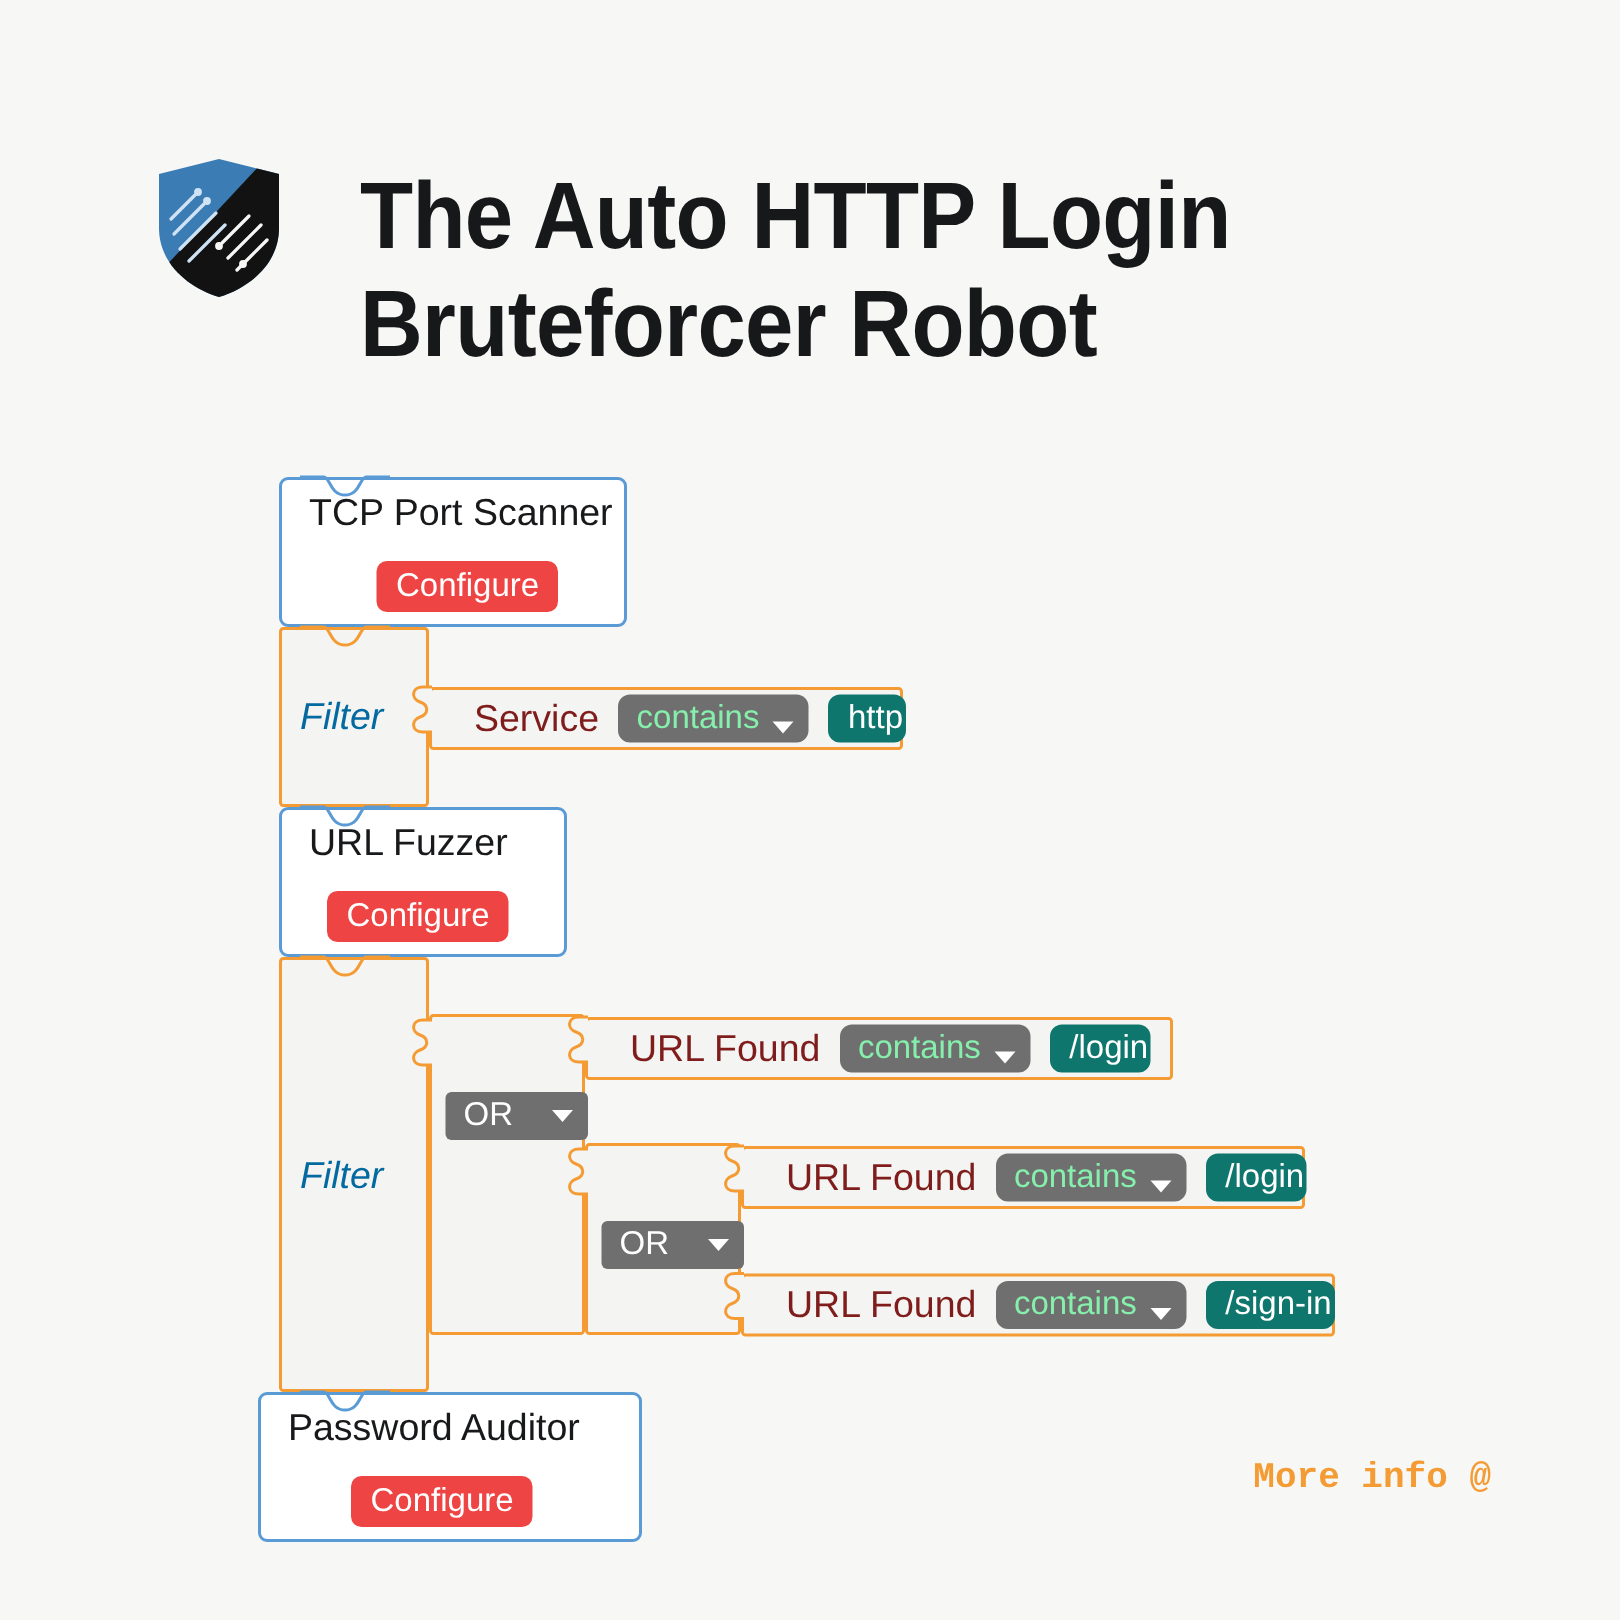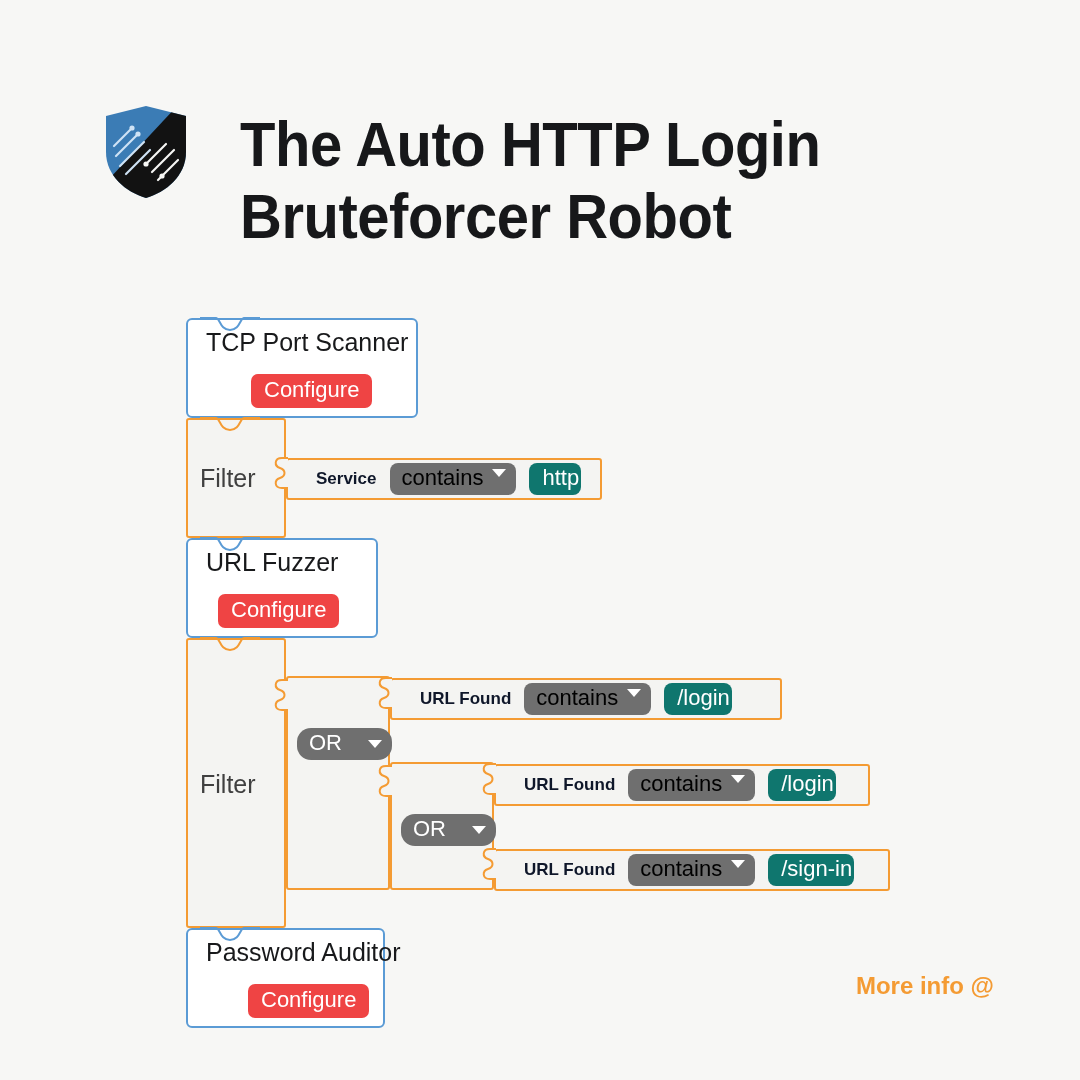--- a/index.html
+++ b/index.html
@@ -51,68 +51,68 @@
   }
 
   
   .filt{
     border:2px solid #f49b33;
     background:#f4f4f2;
     border-radius:3px;
   }
   .filt-label{
     position:absolute;
-    font-size:25px;color:#404040;
+    font-size:25px;color:#0369a1;font-style:italic;
   }
 
   
   .cond{
     border:2px solid #f49b33;
     background:#f4f4f2;
     border-radius:3px;
     display:flex;align-items:center;
     padding-left:28px;
     gap:13px;
   }
-  .cond-field{font-size:17px;color:#0f172a;white-space:nowrap;font-weight:bold;}
+  .cond-field{font-size:25px;color:#7f1d1d;white-space:nowrap;}
   .pill-gray{
-    background:#6f6f6f;color:#000000;border-radius:8px;
+    background:#6f6f6f;color:#86efac;border-radius:8px;
     font-size:22px;padding:4px 10px 6px 12px;
-    display:inline-flex;align-items:flex-start;gap:9px;
+    display:inline-flex;align-items:flex-end;gap:9px;
     white-space:nowrap;line-height:1;
   }
   .pill-blue{
     background:#0f766e;color:#fff;border-radius:8px;
     font-size:22px;padding:4px 2px 6px 13px;
     white-space:nowrap;line-height:1;
   }
   .caret{
     width:0;height:0;display:inline-block;
     border-left:7px solid transparent;
     border-right:7px solid transparent;
     border-top:8px solid #fff;
     margin-top:2px;
   }
 
   
   .orpill{
     position:absolute;
-    background:#6f6f6f;color:#fff;border-radius:14px;
+    background:#6f6f6f;color:#fff;border-radius:4px;
     font-size:22px;padding:4px 10px 6px 12px;
     display:inline-flex;align-items:center;gap:26px;
     line-height:1;
   }
 
   
   .svgov{position:absolute;overflow:visible;pointer-events:none;}
 
   
   .foot{
     position:absolute;text-align:right;
-    font-family:Liberation Sans, sans-serif;
+    font-family:Liberation Mono, monospace;
     font-weight:bold;
   }
   .foot1{right:86px;top:972px;font-size:24px;color:#f49b33;}
   .foot2{right:86px;top:1000px;font-size:24px;}
   .foot2 .b{color:#2f6fad;}
   .foot2 .o{color:#f49b33;}
 </style>
 </head>
 <body>
 
@@ -253,21 +253,21 @@
     <span class="pill-gray">
       <span>contains</span>
       <i class="caret"></i>
     </span>
     <span class="pill-blue">/sign-in</span>
   </div>
   <svg class="svgov" style="left:480px;top:847px;" width="24" height="48">
     <path d="M16 2 L10 2 C2 2 2 10 8 12 C14 14 14 20 8 22 C2 24 2 32 10 32 L16 32" fill="#f4f4f2" stroke="#f49b33" stroke-width="2"></path>
   </svg>
 
-  <div class="blk module" style="left:186px;top:928px;width:199px;height:100px;">
+  <div class="blk module" style="left:172px;top:928px;width:256px;height:100px;">
     <span class="mtitle">Password Auditor</span>
     <span class="cfg" style="left:60px;top:54px;">Configure</span>
   </div>
   <svg class="svgov" style="left:186px;top:924px;" width="120" height="20">
     <path d="M14 4 L30 4 C34 4 34 16 44 16 C54 16 54 4 58 4 L74 4" fill="none" stroke="#5b9bd5" stroke-width="2"></path>
   </svg>
 
   <div class="foot foot1">More info @</div>
 
 </div>

